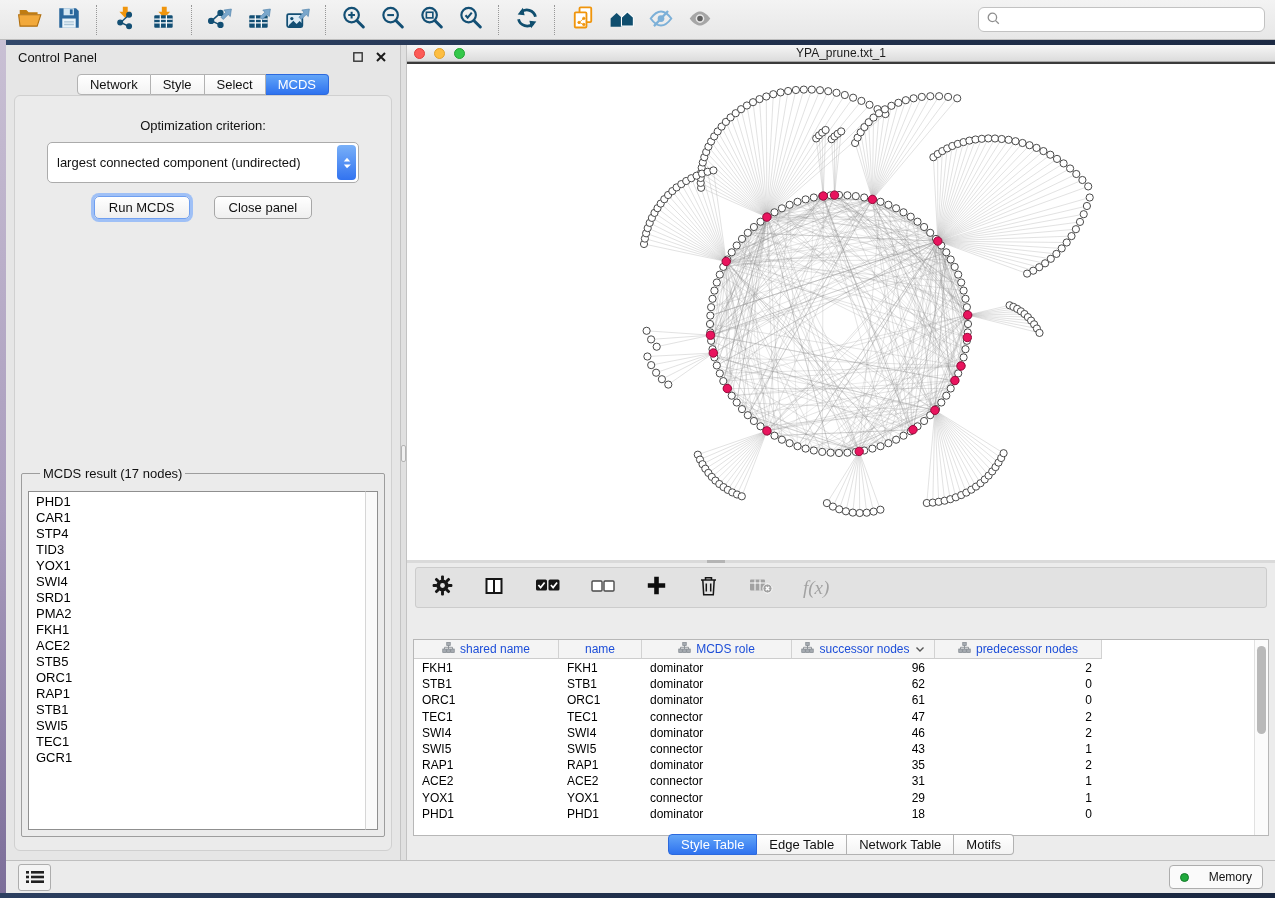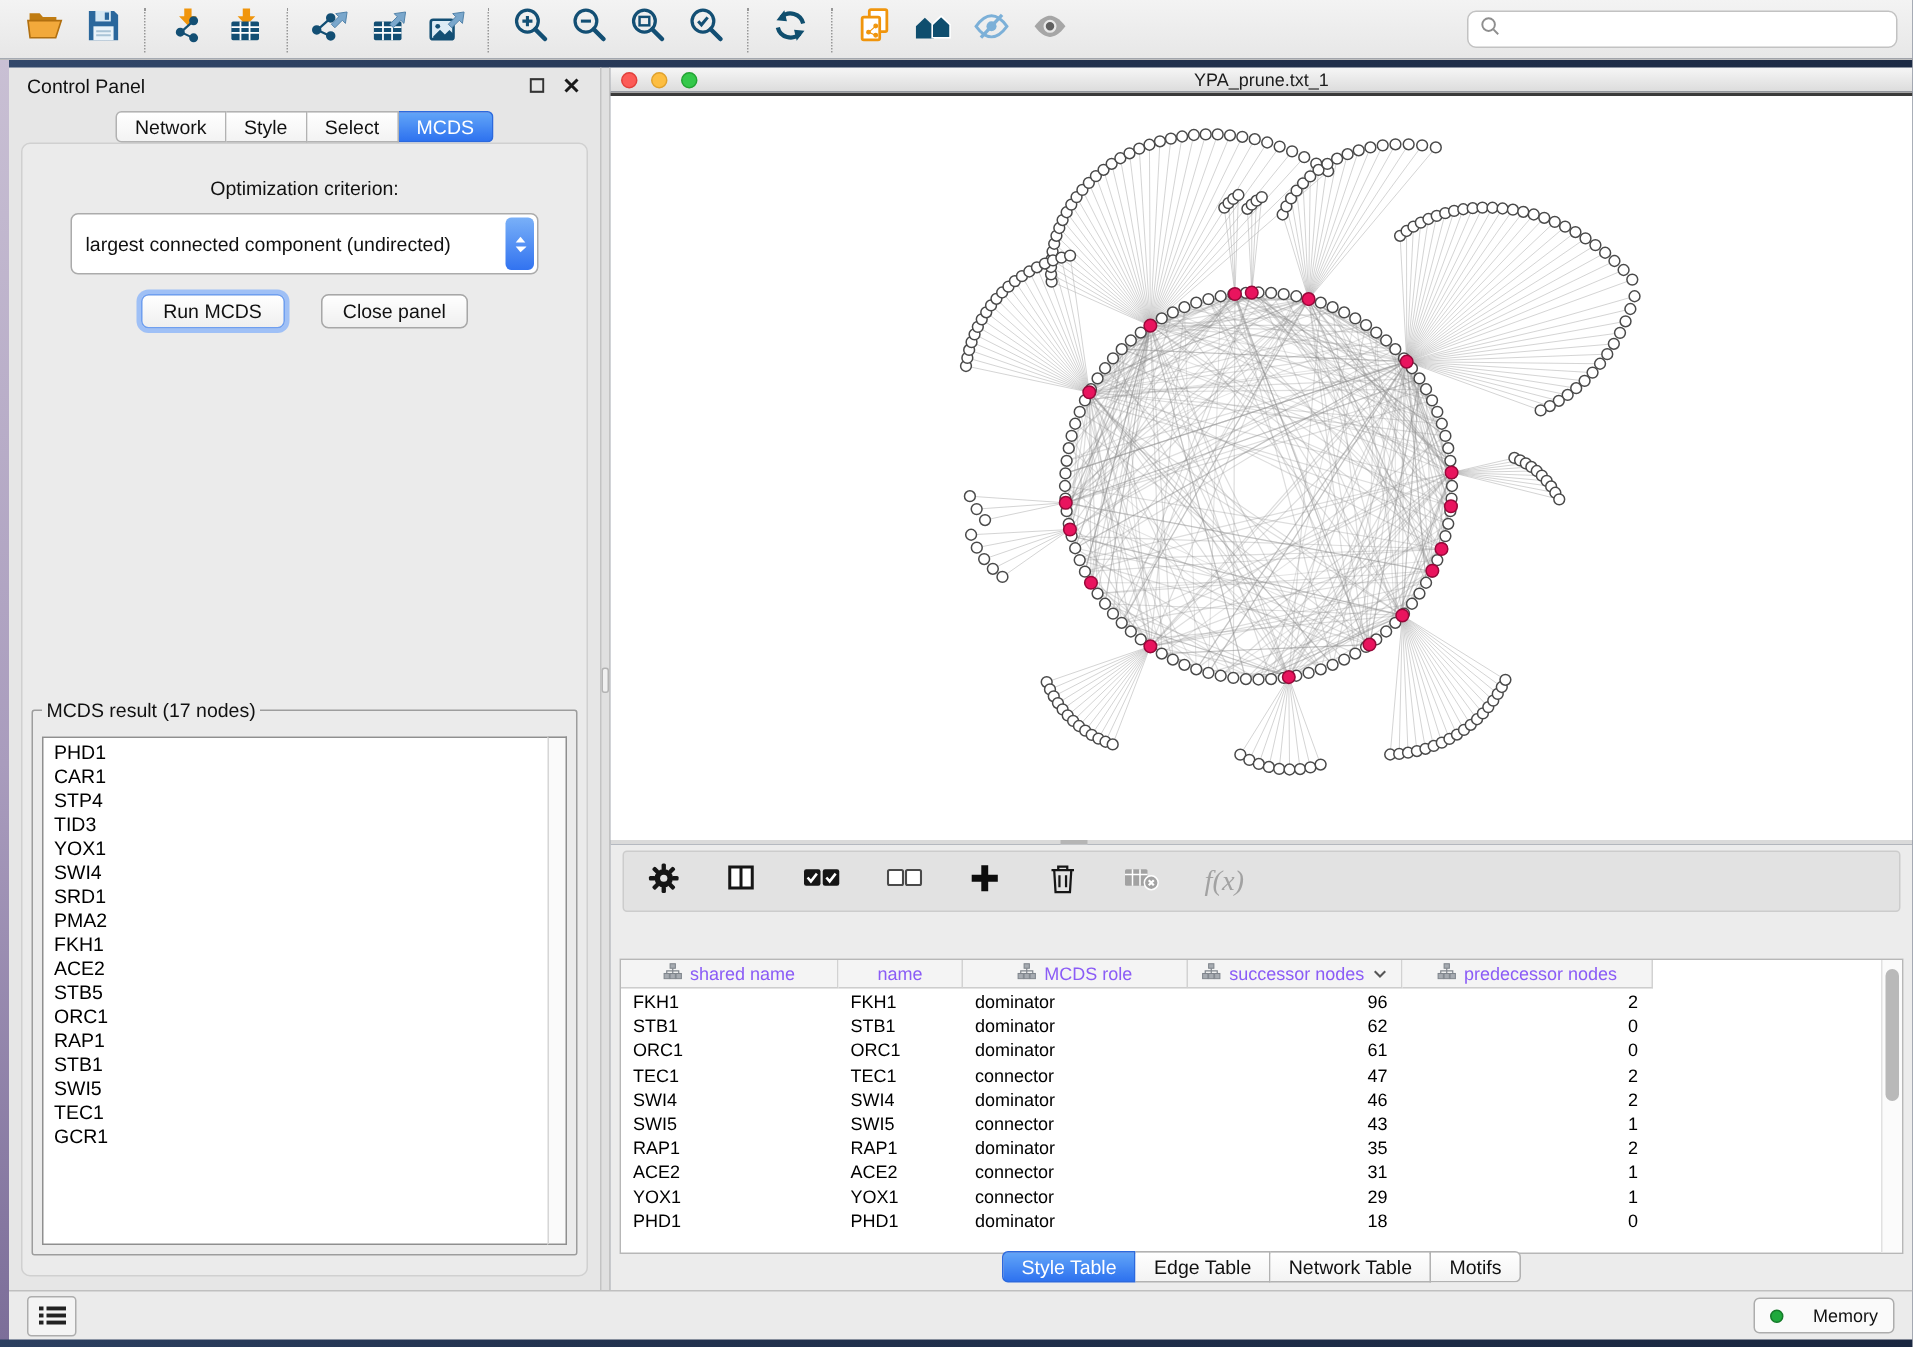--- a/index.html
+++ b/index.html
@@ -36,21 +36,21 @@
   .select{position:relative;margin:9px auto 0;width:312px;height:41px;background:#fff;border:1px solid #ababab;
     border-radius:5px;font-size:13px;display:flex;align-items:center;padding-left:9px;color:#111}
   .select .stepper{position:absolute;right:2px;top:2px;bottom:2px;width:19px;border-radius:4px;
     background:linear-gradient(#79b0f8,#3273f0);display:flex;align-items:center;justify-content:center}
   .btn-row{display:flex;justify-content:center;gap:24px;margin-top:13px}
   .mac-btn{height:23px;padding:0 14px;font-size:13px;font-family:inherit;background:linear-gradient(#fff,#efefef);
     border:1px solid #a7a7a7;border-radius:5px;color:#111}
   .mac-btn.focused{box-shadow:0 0 0 3px rgba(96,156,255,.55);border-color:#6f9ff0}
   .result-box{position:absolute;left:6px;right:6px;top:370px;bottom:13px;border:1px solid #9d9d9d;
     border-radius:2px;padding:0;margin:0;background:transparent}
-  .result-box legend{font-size:13px;color:#111;margin-left:6px;padding:0 3px}
+  .result-box legend{font-size:13px;color:#111;margin-left:18px;padding:0 3px}
   .result-list{position:absolute;left:6px;right:6px;top:10px;bottom:6px;background:#fff;
     border:1px solid #8f8f8f;overflow:hidden;padding:2px 16px 0 7px}
   .rli{font-size:13px;line-height:16px;color:#000}
   .rl-scroll{position:absolute;right:6px;top:10px;bottom:6px;width:13px;background:#fafafa;
     border:1px solid #8f8f8f;border-left:1px solid #d6d6d6}
   
   .v-splitter{position:absolute;left:400px;top:45px;width:7px;height:815px;background:#e0e0e0;
     border-left:1px solid #c3c3c3;border-right:1px solid #c3c3c3}
   .v-handle{position:absolute;left:0;right:0;top:400px;height:17px;background:#f0f0f0;border:1px solid #b3b3b3;border-radius:2px}
   .h-splitter{position:absolute;left:407px;top:560px;width:868px;height:3px;background:#dadada}
@@ -67,21 +67,21 @@
   .net-canvas svg{display:block;width:868px;height:496px}
   
   .table-panel{position:absolute;left:407px;top:563px;width:868px;height:297px;background:#ececec}
   .tp-toolbar{margin:4px 8px 0;height:41px;background:#e2e2e2;border:1px solid #cccccc;border-radius:3px;
     display:flex;align-items:center;padding:0 15px;gap:30px}
   .ttbtn{display:flex;align-items:center;justify-content:center;min-width:22px;height:26px}
   .fx{font-family:"Liberation Serif",serif;font-style:italic;font-size:19px;color:#a2a2a2}
   .tp-table{position:absolute;left:6px;right:6px;top:76px;height:197px;background:#fff;border:1px solid #b7b7b7;overflow:hidden}
   .t-head{position:absolute;top:0;left:0;height:19px;display:flex}
   .th{background:#f4f4f4;border-right:1px solid #d2d2d2;border-bottom:1px solid #cdcdcd;
-    display:flex;align-items:center;justify-content:center;gap:5px;font-size:12px;color:#8b5cf6}
+    display:flex;align-items:center;justify-content:center;gap:5px;font-size:12px;color:#1d4ed8}
   .t-rows{position:absolute;top:20px;left:0}
   .trow{display:flex;height:16.2px;align-items:center}
   .tc{font-size:12px;color:#000;padding:0 8px;white-space:nowrap;overflow:hidden}
   .c0{width:145px}.c1{width:83px}.c2{width:150px}.c3{width:143px}.c4{width:167px}
   .tc.num{text-align:right;padding-right:10px}
   .t-scroll{position:absolute;right:0;top:0;bottom:0;width:14px;background:#fbfbfb;border-left:1px solid #e1e1e1}
   .t-thumb{position:absolute;left:2px;right:2px;top:6px;height:88px;background:#b9b9b9;border-radius:5px}
   .tp-tabs{position:absolute;left:0;right:0;top:271px;display:flex;justify-content:center}
   
   .status-bar{position:absolute;left:6px;right:0;top:860px;height:33px;background:#ebebeb;

